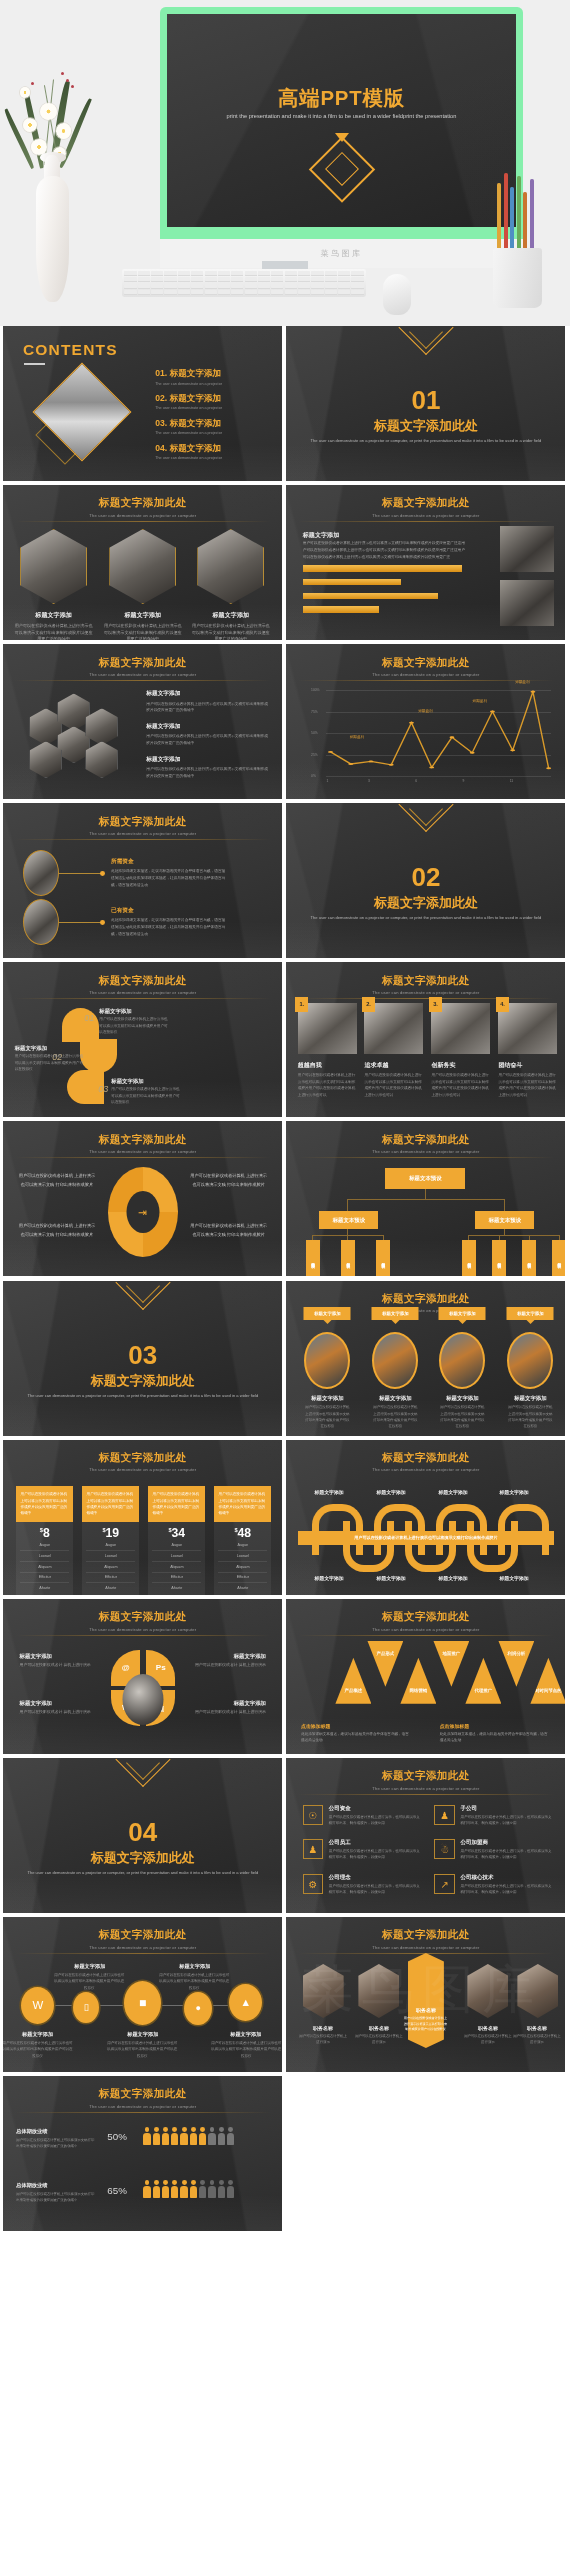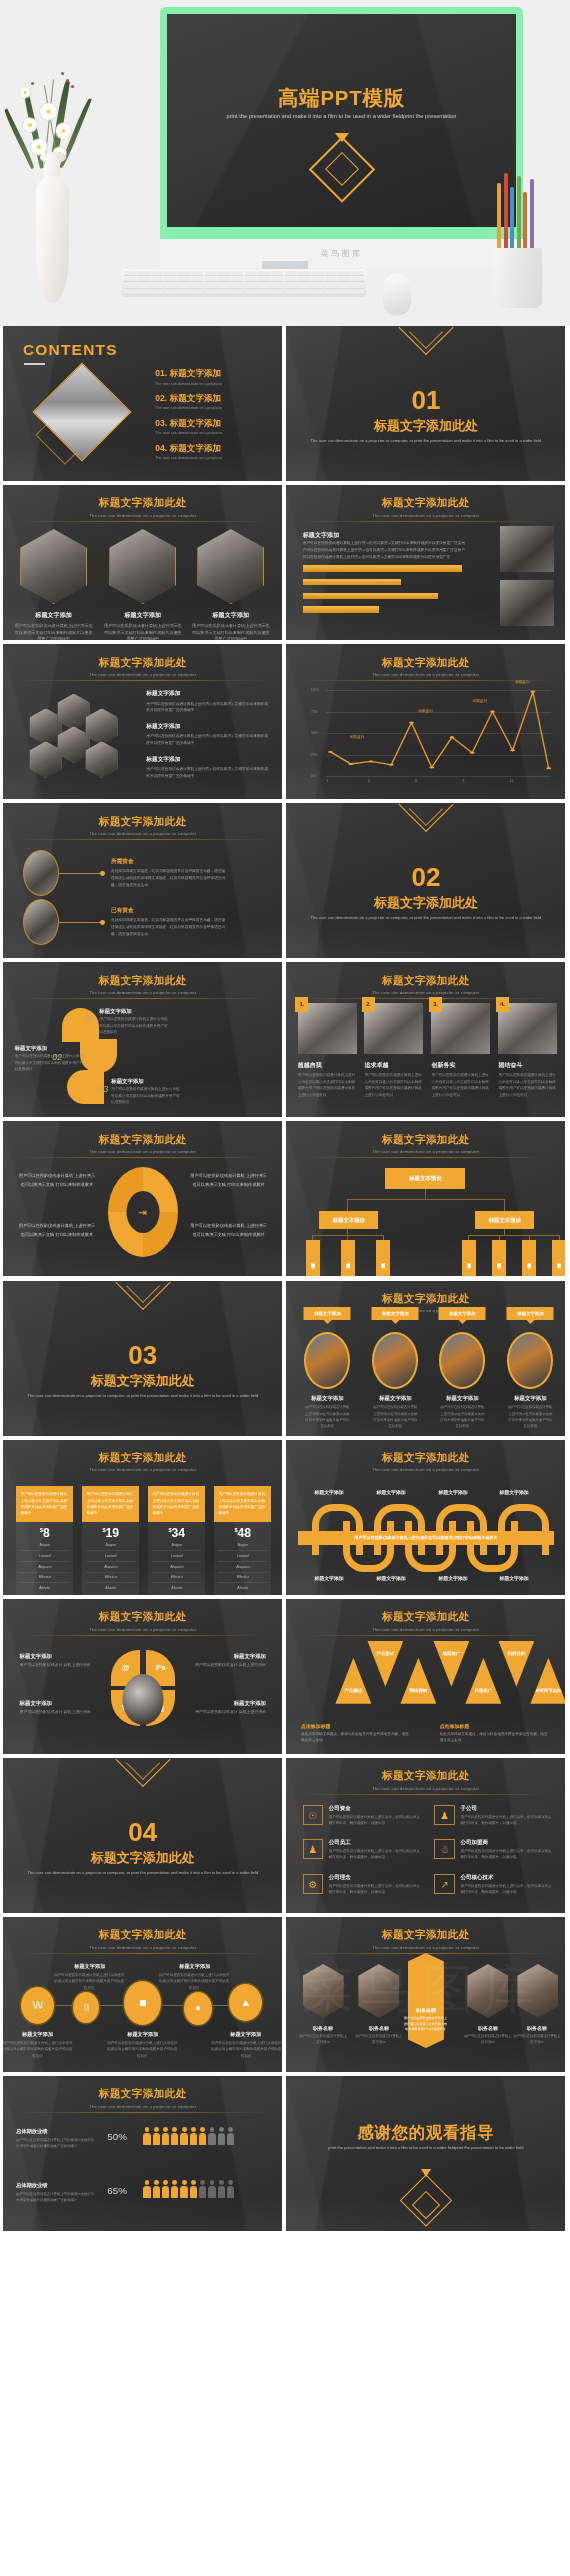--- a/index.html
+++ b/index.html
@@ -1118,27 +1118,20 @@
             <div class="head" style="background:#666"></div>
             <div class="body" style="background:#666"></div>
           </div>
         <div class="person">
             <div class="head" style="background:#666"></div>
             <div class="body" style="background:#666"></div>
           </div>
       </div>
     </div>
 
-    <div class="slide">
-      <div class="th-t">感谢您的观看指导</div>
-      <div class="th-s">print the presentation and make it into a film to be used in a wider fieldprint the presentation to be wider field</div>
-      <div class="th-tri"></div>
-      <div class="th-d1"></div>
-      <div class="th-d2"></div>
-    </div>
   </div>
 </div>
 
 <div class="wm-deck">菜鸟图库</div>
 
 <div class="foot" style="top:2354px;">
 </div>
 
 
 </body></html>

